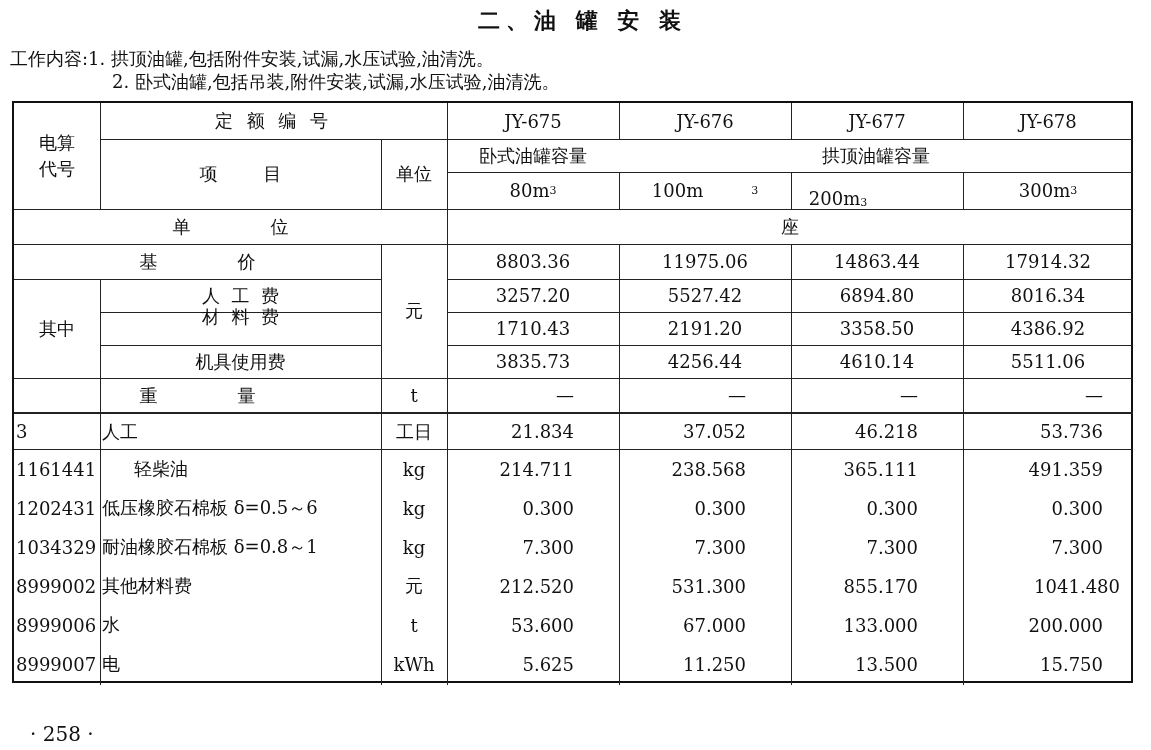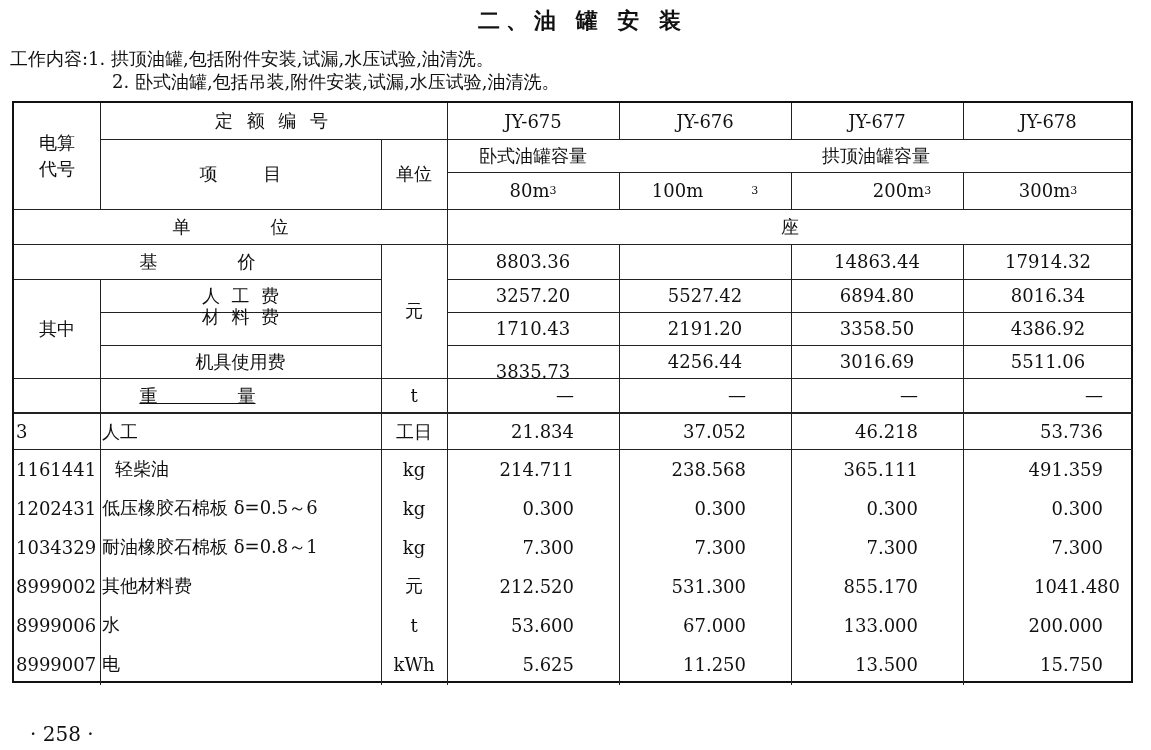--- a/index.html
+++ b/index.html
@@ -78,75 +78,76 @@
   <div class="c" style="left:605px;top:36px;width:514px;height:33px;">拱顶油罐容量</div>
 
   <div class="c" style="left:433px;top:69px;width:172px;height:37px;">
       <span>80m</span>
       <span class="sup">3</span>
     </div>
   <div class="c" style="left:605px;top:69px;width:172px;height:37px;gap:48px;">
       <span>100m</span>
       <span class="sup">3</span>
     </div>
-  <div class="c" style="left:802px;top:69px;width:172px;height:37px;">
+  <div class="c" style="left:738px;top:69px;width:172px;height:37px;align-items:flex-end;">
       <span>200m</span>
       <span class="sup">3</span>
     </div>
   <div class="c" style="left:949px;top:69px;width:170px;height:37px;">
       <span>300m</span>
       <span class="sup">3</span>
     </div>
 
   <div class="c" style="left:0;top:106px;width:433px;height:35px;white-space:pre;">单              位</div>
   <div class="c" style="left:433px;top:106px;width:686px;height:35px;">座</div>
 
   <div class="c" style="left:0;top:141px;width:367px;height:35px;white-space:pre;">基              价</div>
   <div class="c" style="left:367px;top:141px;width:66px;height:134px;">元</div>
   <div class="c" style="left:433px;top:141px;width:172px;height:35px;">8803.36</div>
+  <div class="c" style="left:605px;top:141px;width:172px;height:35px;">11975.06</div>
   <div class="c" style="left:777px;top:141px;width:172px;height:35px;">14863.44</div>
   <div class="c" style="left:949px;top:141px;width:170px;height:35px;">17914.32</div>
 
   <div class="c" style="left:0;top:176px;width:86px;height:99px;">其中</div>
 
   <div class="c" style="left:86px;top:176px;width:281px;height:33px;white-space:pre;">人  工  费</div>
   <div class="c" style="left:433px;top:176px;width:172px;height:33px;">3257.20</div>
   <div class="c" style="left:605px;top:176px;width:172px;height:33px;">5527.42</div>
   <div class="c" style="left:777px;top:176px;width:172px;height:33px;">6894.80</div>
   <div class="c" style="left:949px;top:176px;width:170px;height:33px;">8016.34</div>
 
   <div class="c" style="left:86px;top:197px;width:281px;height:33px;white-space:pre;">材  料  费</div>
   <div class="c" style="left:433px;top:209px;width:172px;height:33px;">1710.43</div>
   <div class="c" style="left:605px;top:209px;width:172px;height:33px;">2191.20</div>
   <div class="c" style="left:777px;top:209px;width:172px;height:33px;">3358.50</div>
   <div class="c" style="left:949px;top:209px;width:170px;height:33px;">4386.92</div>
 
   <div class="c" style="left:86px;top:242px;width:281px;height:33px;">机具使用费</div>
-  <div class="c" style="left:433px;top:252px;width:172px;height:33px;">3835.73</div>
+  <div class="c" style="left:433px;top:242px;width:172px;height:33px;">3835.73</div>
   <div class="c" style="left:605px;top:242px;width:172px;height:33px;">4256.44</div>
-  <div class="c" style="left:777px;top:242px;width:172px;height:33px;">3016.69</div>
+  <div class="c" style="left:777px;top:242px;width:172px;height:33px;">4610.14</div>
   <div class="c" style="left:949px;top:242px;width:170px;height:33px;">5511.06</div>
 
-  <div class="c" style="left:0;top:275px;width:367px;height:35px;white-space:pre;text-decoration:underline;">重              量</div>
+  <div class="c" style="left:0;top:275px;width:367px;height:35px;white-space:pre;">重              量</div>
   <div class="c" style="left:367px;top:275px;width:66px;height:35px;">t</div>
   <div class="c r" style="left:433px;top:275px;width:172px;height:35px;">—</div>
   <div class="c r" style="left:605px;top:275px;width:172px;height:35px;">—</div>
   <div class="c r" style="left:777px;top:275px;width:172px;height:35px;">—</div>
   <div class="c r" style="left:949px;top:275px;width:170px;height:35px;padding-right:30px;">—</div>
 
   <div class="c l" style="left:0;top:311px;width:86px;height:35px;">3</div>
   <div class="c l" style="left:86px;top:311px;width:281px;height:35px;">人工</div>
   <div class="c" style="left:367px;top:311px;width:66px;height:35px;">工日</div>
   <div class="c r" style="left:433px;top:311px;width:172px;height:35px;">21.834</div>
   <div class="c r" style="left:605px;top:311px;width:172px;height:35px;">37.052</div>
   <div class="c r" style="left:777px;top:311px;width:172px;height:35px;">46.218</div>
   <div class="c r" style="left:949px;top:311px;width:170px;height:35px;padding-right:30px;">53.736</div>
 
   <div class="c l" style="left:0;top:347px;width:86px;height:38px;">1161441</div>
-  <div class="c l" style="left:73px;top:347px;width:281px;height:38px;padding-left:28px;">轻柴油</div>
+  <div class="c l" style="left:92px;top:347px;width:281px;height:38px;padding-left:28px;">轻柴油</div>
   <div class="c" style="left:367px;top:347px;width:66px;height:38px;">kg</div>
   <div class="c r" style="left:433px;top:347px;width:172px;height:38px;">214.711</div>
   <div class="c r" style="left:605px;top:347px;width:172px;height:38px;">238.568</div>
   <div class="c r" style="left:777px;top:347px;width:172px;height:38px;">365.111</div>
   <div class="c r" style="left:949px;top:347px;width:170px;height:38px;padding-right:30px;">491.359</div>
 
   <div class="c l" style="left:0;top:386px;width:86px;height:38px;">1202431</div>
   <div class="c l" style="left:86px;top:386px;width:281px;height:38px;">低压橡胶石棉板 δ=0.5～6</div>
   <div class="c" style="left:367px;top:386px;width:66px;height:38px;">kg</div>
   <div class="c r" style="left:433px;top:386px;width:172px;height:38px;">0.300</div>

